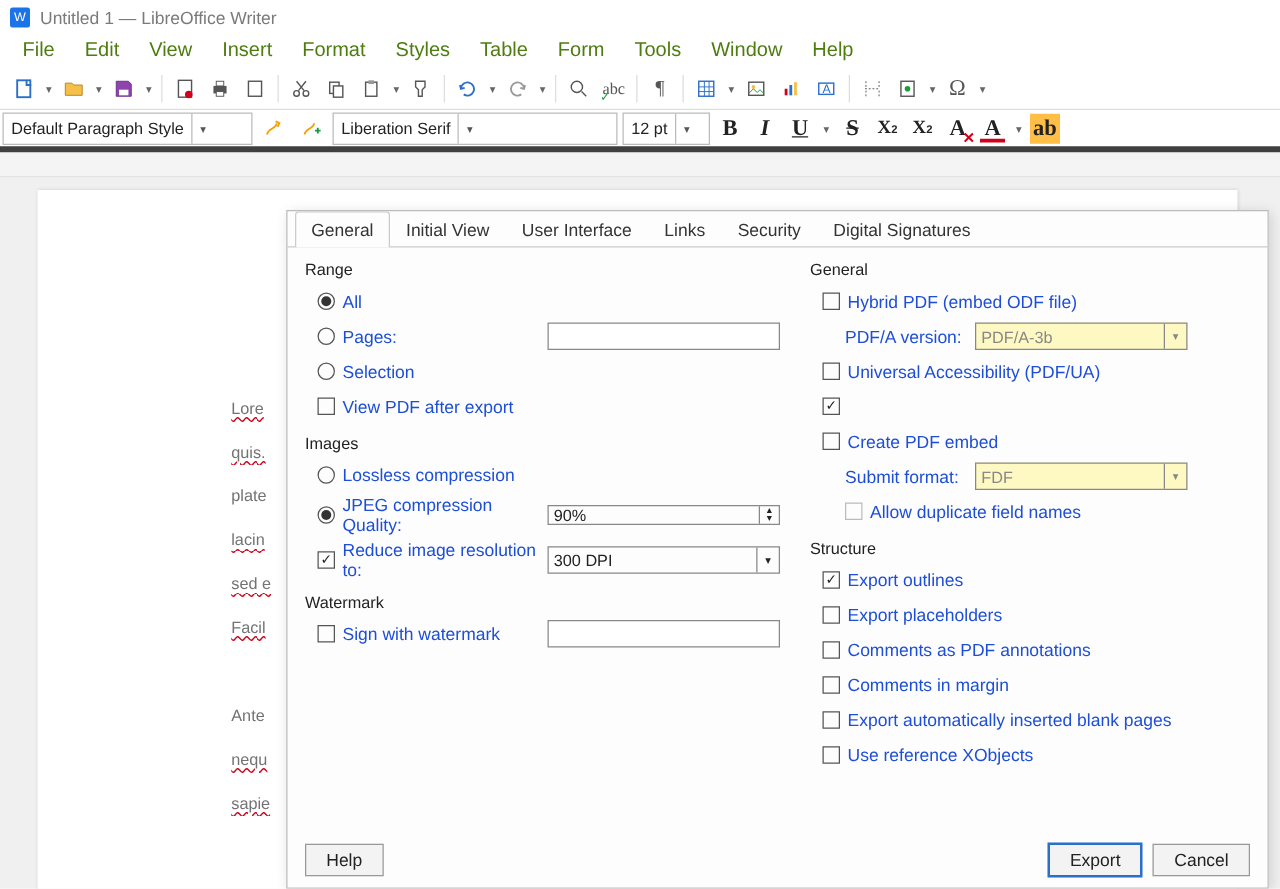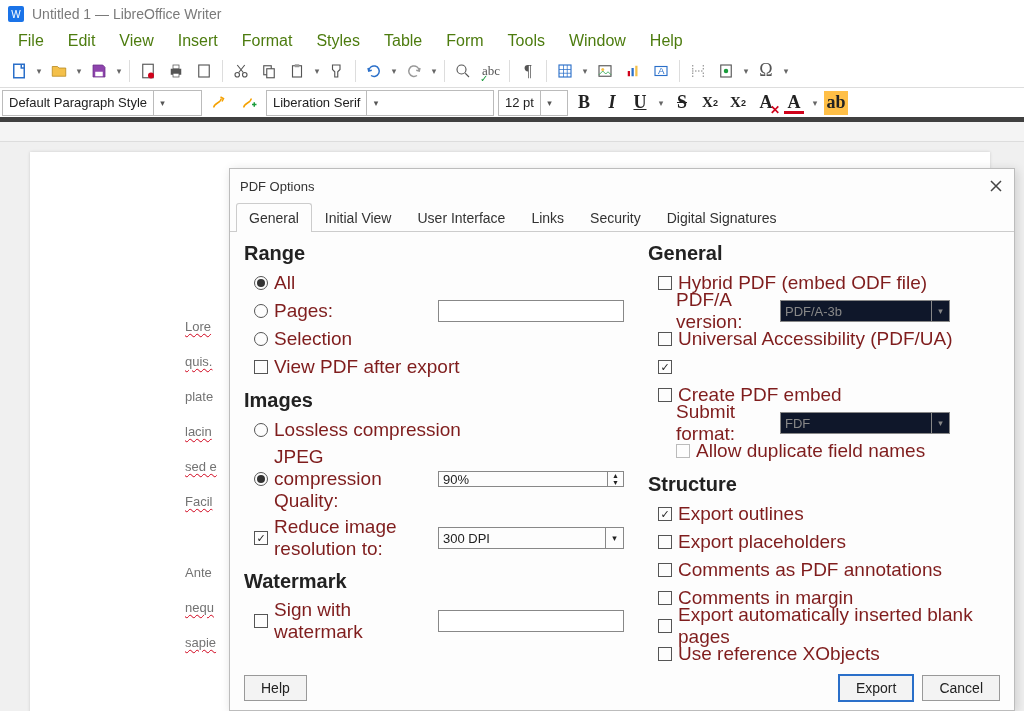--- a/index.html
+++ b/index.html
@@ -26,36 +26,36 @@
   .page .txt .squig { text-decoration: underline wavy #d0021b 1px; text-underline-offset: 2px;}
   
   .dialog { position: absolute; left: 229px; top: 168px; width: 786px; height: 543px; background: #fdfdfd; border: 1px solid #bcbcbc; box-shadow: 2px 2px 10px rgba(0,0,0,0.15); display:flex; flex-direction:column;}
   .dlg-title { height: 34px; display:flex; align-items:center; justify-content:space-between; padding: 0 10px; font-size:15px; color:#333;}
   .dlg-title .x { width:16px;height:16px; }
   .tabs { display:flex; border-bottom:1px solid #ccc; padding:0 6px; }
   .tab { padding: 6px 12px; font-size:14px; color:#333; border:1px solid transparent; border-bottom:none; margin-bottom:-1px; cursor:default;}
   .tab.active { background:#fdfdfd; border-color:#ccc; border-radius:3px 3px 0 0;}
   .dlg-body { flex:1; display:flex; padding: 10px 14px 6px 14px; gap: 24px; overflow:hidden;}
   .col { flex:1; display:flex; flex-direction:column; gap:4px; }
-  .sect { font-weight:bold; font-size:20px; margin-top:6px; margin-bottom:2px;}
+  .sect { font-weight:normal; font-size:13px; margin-top:6px; margin-bottom:2px;}
   .row { display:flex; align-items:center; gap:6px; min-height:24px; padding-left:10px; font-size:14px;}
   .radio, .chk { width:14px; height:14px; border:1px solid #555; display:inline-flex; align-items:center;justify-content:center; flex-shrink:0;}
   .radio { border-radius:50%; }
   .radio.ck::after { content:""; width:8px;height:8px;border-radius:50%;background:#333;}
   .chk.ck::after { content:"✓"; font-size:11px; line-height:1; color:#222;}
-  .row label { font-size:19px; color:#7f1d1d; }
+  .row label { font-size:14px; color:#1d4ed8; }
   .input { border:1px solid #888; height:22px; background:#fff; padding:0 4px; font-size:13px;}
   .spin { display:flex; border:1px solid #888; height:16px; width:186px;}
   .spin .val { flex:1; padding:0 4px; display:flex;align-items:center;}
   .spin .btns { width:16px; border-left:1px solid #888; display:flex;flex-direction:column;}
   .spin .btns div{flex:1;display:flex;align-items:center;justify-content:center;font-size:7px;}
   .sel { display:flex; border:1px solid #888; height:22px; width:186px;}
   .sel .val { flex:1; padding:0 4px; display:flex;align-items:center;}
   .sel .ar { width:18px; border-left:1px solid #888;display:flex;align-items:center;justify-content:center;font-size:9px;}
-  .sel.disabled, .input.disabled { background:#0f172a; color:#888;}
+  .sel.disabled, .input.disabled { background:#fef9c3; color:#888;}
   .lbl-disabled { color:#999; }
   .dlg-foot { height:44px; display:flex; align-items:center; padding: 0 14px; gap:8px; border-top: 0;}
   .btn { padding: 4px 16px; border:1px solid #999; background:#f3f3f3; font-size:14px; cursor:default;}
   .btn.primary { border:2px solid #2a6fc9; }
   .spacer { flex:1; }
   .hl { background: #ffbf47; padding:0 2px;}
 </style>
 </head>
 <body>
 
@@ -265,26 +265,20 @@
       <span class="squig">Facil</span><br>
       <br>
       <span>Ante</span><br>
       <span class="squig">nequ</span><br>
       <span class="squig">sapie</span>
     </div>
   </div>
 </div>
 
 <div class="dialog">
-  <div class="dlg-title">
-    <span>PDF Options</span>
-    <svg class="x" viewBox="0 0 16 16">
-        <path d="M3 3l10 10M13 3L3 13" stroke="#444" stroke-width="1.5"></path>
-      </svg>
-  </div>
   <div class="tabs">
     <div class="tab active">General</div>
     <div class="tab">Initial View</div>
     <div class="tab">User Interface</div>
     <div class="tab">Links</div>
     <div class="tab">Security</div>
     <div class="tab">Digital Signatures</div>
   </div>
   <div class="dlg-body">
 

